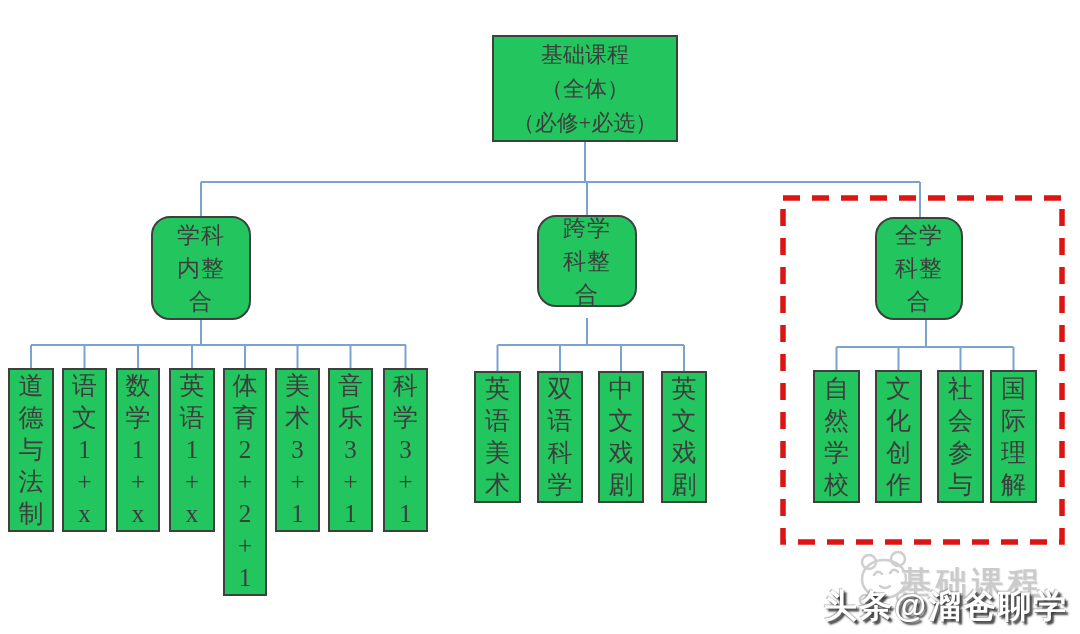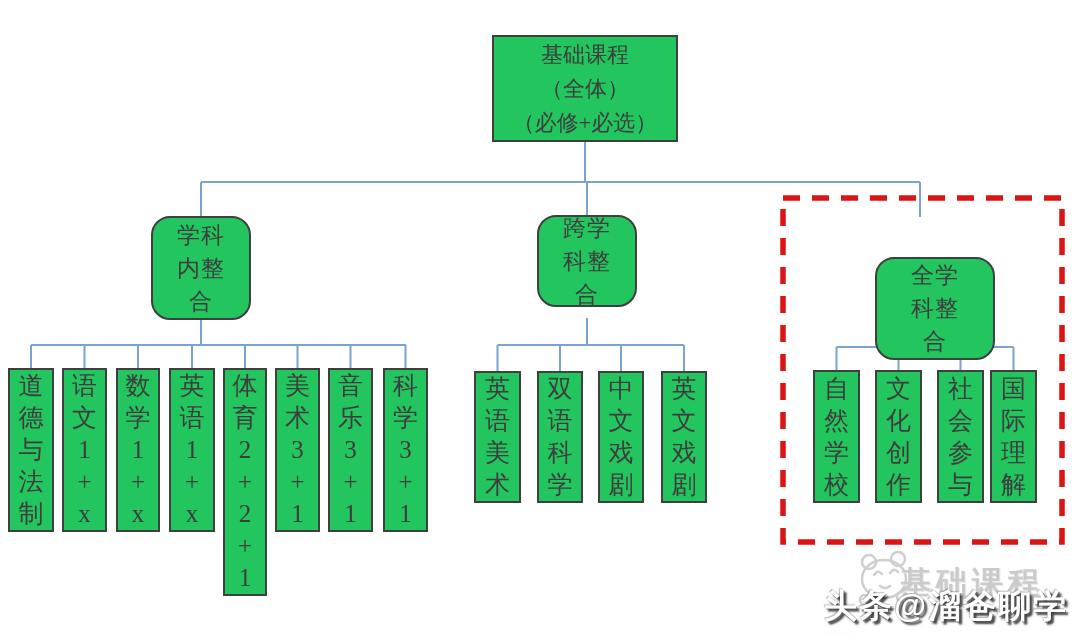--- a/index.html
+++ b/index.html
@@ -42,21 +42,21 @@
   <div class="box root" style="left:492px;top:35px;width:186px;height:107px;">基础课程
 （全体）
 （必修+必选）</div>
 
   <div class="box branch" style="left:151px;top:216px;width:100px;height:104px;">学科
 内整
 合</div>
   <div class="box branch" style="left:537px;top:215px;width:100px;height:92px;">跨学
 科整
 合</div>
-  <div class="box branch" style="left:875px;top:217px;width:120px;height:103px;margin-top:40px;">全学
+  <div class="box branch" style="left:875px;top:217px;width:88px;height:103px;">全学
 科整
 合</div>
 
   <div class="box leaf" style="left:8px;top:368px;width:46px;height:164px;">道
 德
 与
 法
 制</div>
   <div class="box leaf" style="left:62px;top:368px;width:45px;height:164px;">语
 文

